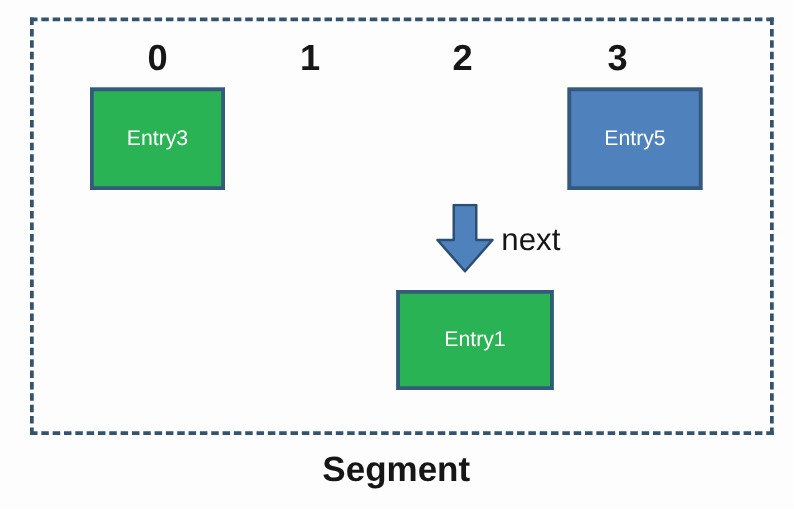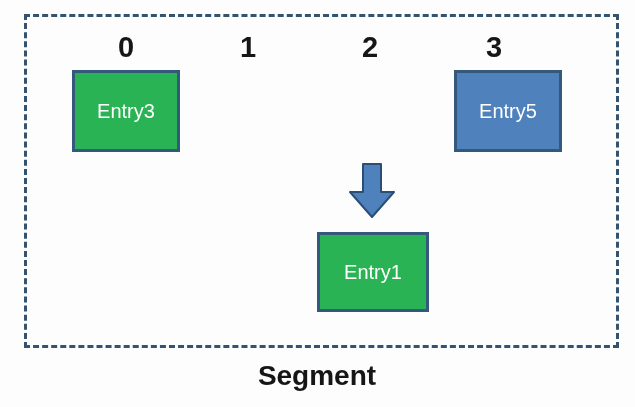--- a/index.html
+++ b/index.html
@@ -41,21 +41,21 @@
   .idx-3 { left: 413px; }
   .slot {
     position: absolute;
     width: 108px;
     height: 82px;
     box-sizing: border-box;
     border: 3px solid var(--box-border, #35597d);
     display: flex;
     align-items: center;
     justify-content: center;
-    font-size: 20px;
+    font-size: 17px;
     color: var(--box-text, #ffffff);
   }
   .slot-row { top: 53px; }
   .slot-0 { left: 45px; }
   .slot-1 { left: 167px; }
   .slot-2 { left: 289px; }
   .slot-3 { left: 427px; }
   .fill-green { background: var(--entry-fill, #29b354); }
   .fill-blue  { background: var(--null-fill, #4f81bd); }
   .next-arrow {
@@ -68,21 +68,21 @@
   .next-label {
     position: absolute;
     left: 374px;
     top: 161px;
     font-size: 25px;
     color: var(--label-text, #161616);
   }
   .chained-entry {
     left: 290px;
     top: 215px;
-    width: 112px;
+    width: 126px;
     height: 80px;
   }
   .caption {
     position: absolute;
     left: 0;
     top: 360px;
     width: 634px;
     text-align: center;
     font-size: 28px;
     font-weight: bold;
@@ -101,20 +101,21 @@
     <div class="bucket-index idx-2">2</div>
     <div class="bucket-index idx-3">3</div>
 
     <div class="slot slot-row slot-0 fill-green">Entry3</div>
     <div class="slot slot-row slot-3 fill-blue">Entry5</div>
 
     <svg class="next-arrow" viewBox="0 0 48 56" xmlns="http://www.w3.org/2000/svg">
       <polygon points="15,1 33,1 33,29 46,29 24,54 2,29 15,29" fill="#4f81bd" stroke="#2b4e74" stroke-width="2" stroke-linejoin="round"></polygon>
     </svg>
 
+    <div class="next-label">next</div>
 
     <div class="slot chained-entry fill-green">Entry1</div>
 
   </div>
 
   <div class="caption">Segment</div>
 
 </div>
 
 </body></html>

